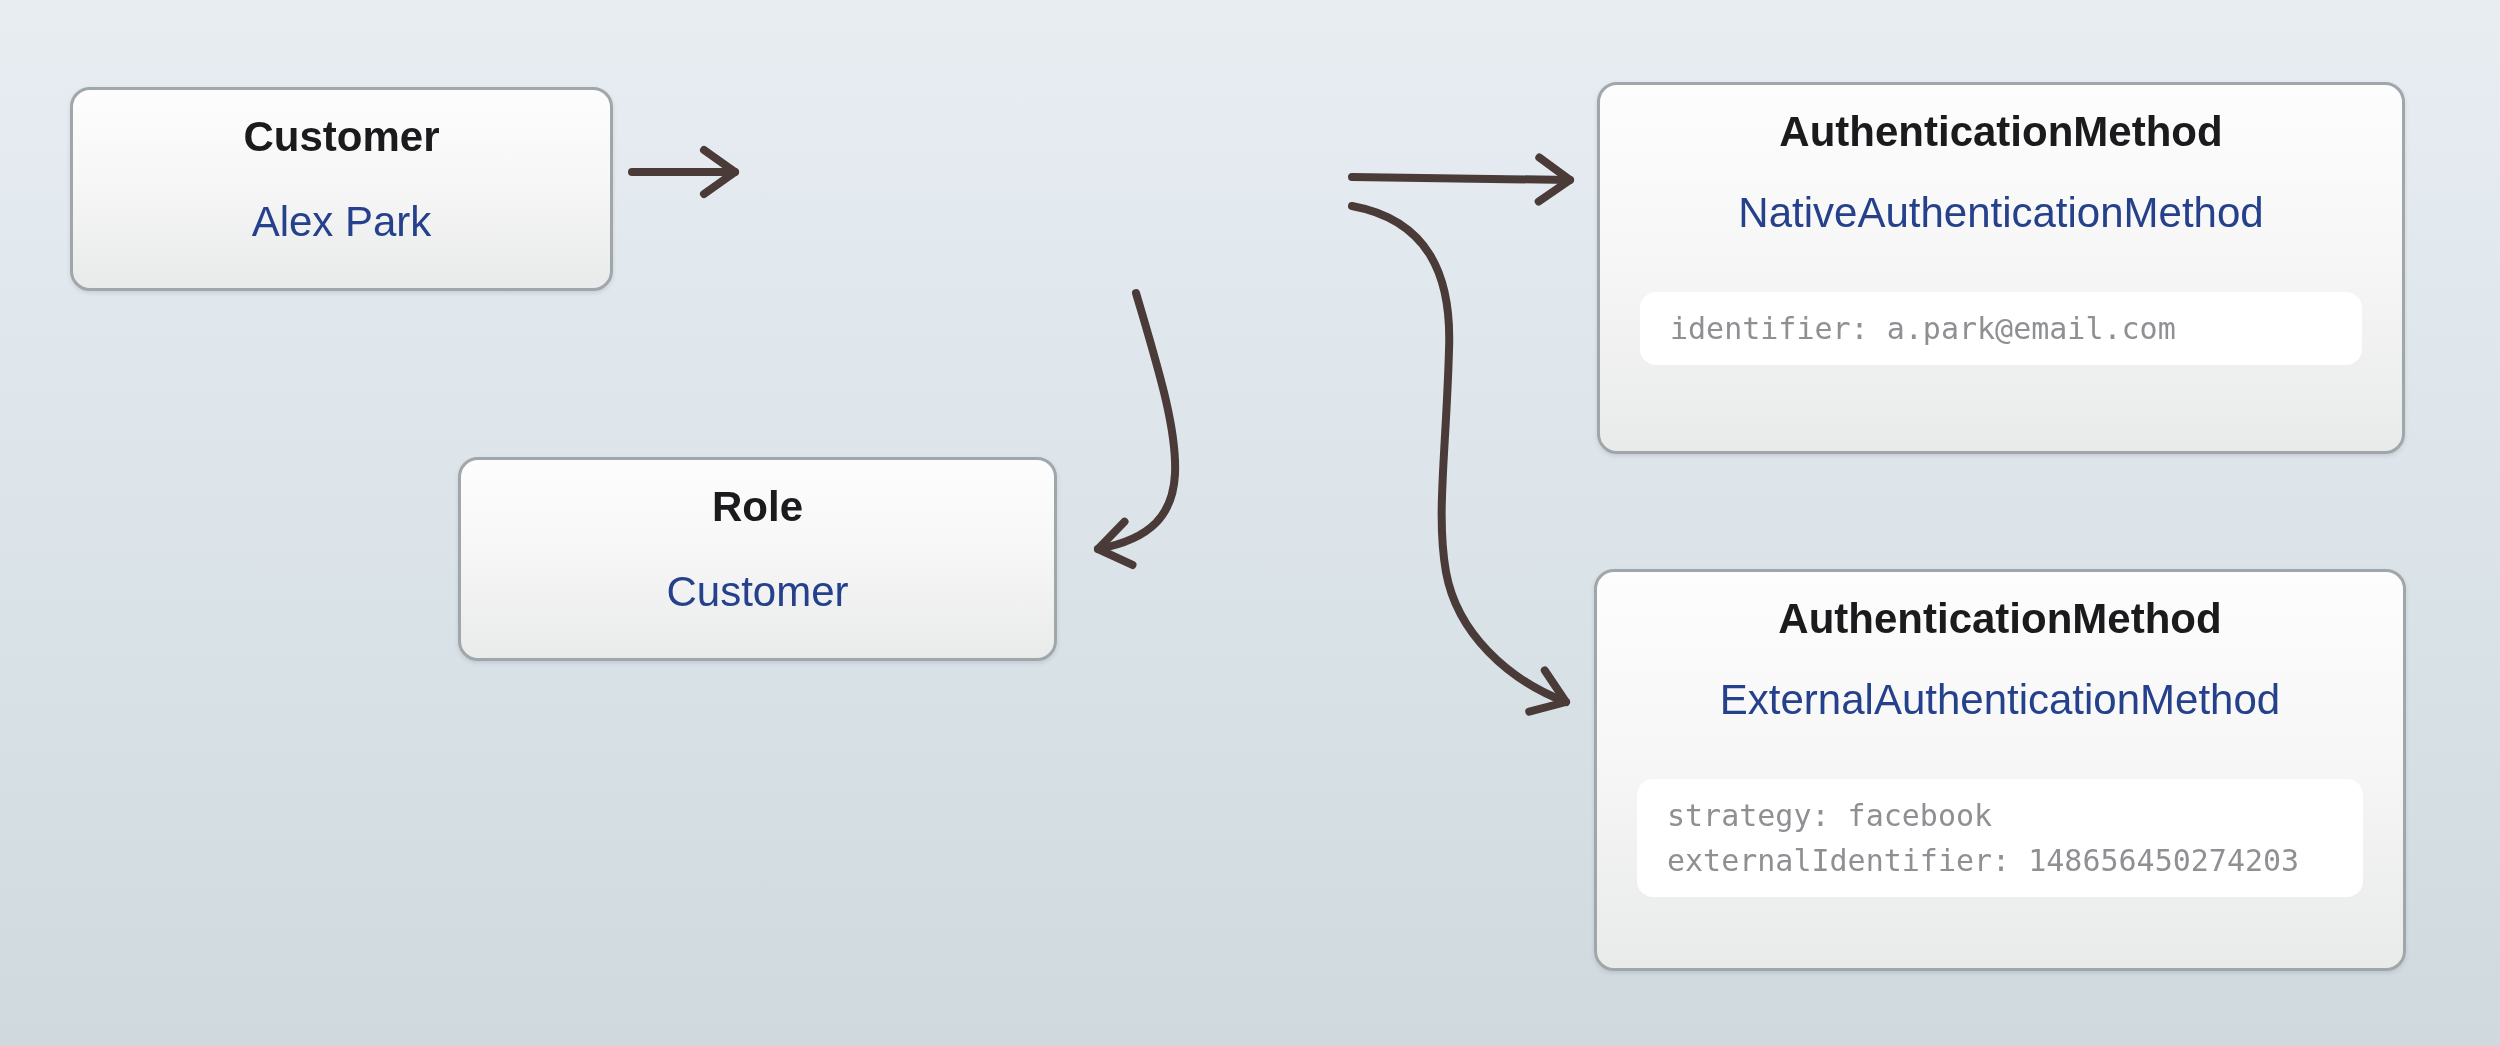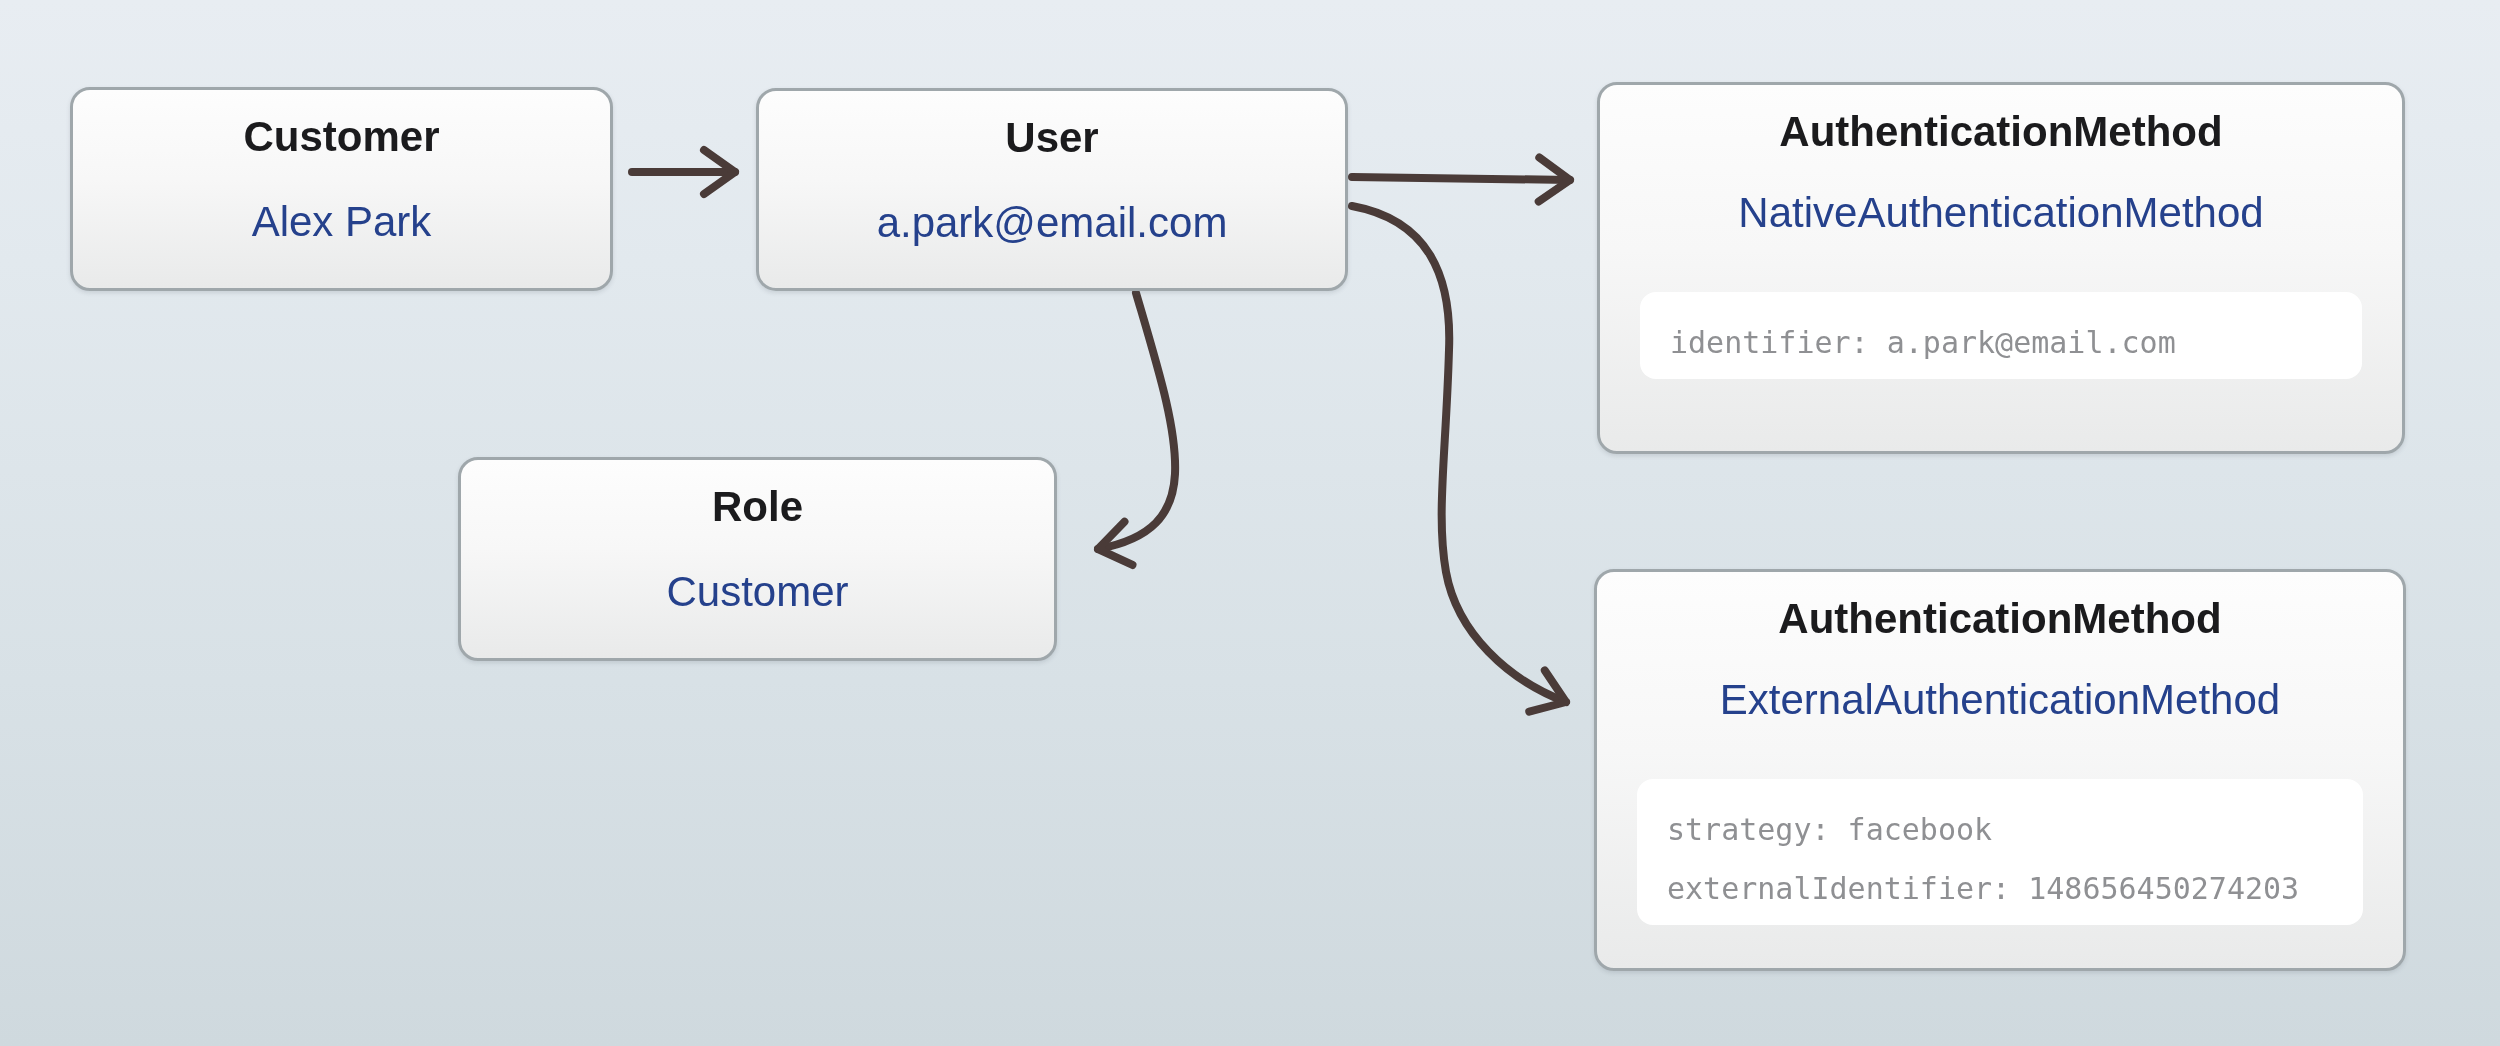--- a/index.html
+++ b/index.html
@@ -64,21 +64,20 @@
     background: #ffffff;
     border-radius: 16px;
     padding: 14px 30px;
   }
   .attr-line {
     font-family: "DejaVu Sans Mono", "Liberation Mono", monospace;
     font-size: 30px;
     line-height: 45px;
     color: #8f9093;
     white-space: nowrap;
-    margin-top: 14px;
   }
 </style>
 </head>
 <body>
 
 <div class="canvas">
 
   <svg class="edge-layer" width="2500" height="1046" viewBox="0 0 2500 1046" xmlns="http://www.w3.org/2000/svg">
     <defs>
       <marker id="arrowhead" markerUnits="userSpaceOnUse" markerWidth="90" markerHeight="70" refX="0" refY="0" orient="auto" overflow="visible">
@@ -89,24 +88,20 @@
     <path d="M 1352 177 L 1570 180" fill="none" stroke="#4a3b38" stroke-width="8" stroke-linecap="round" marker-end="url(#arrowhead)"></path>
     <path d="M 1352 206 C 1428 220 1452 275 1449 350 C 1446 455 1436 515 1446 572 C 1457 633 1508 680 1566 702" fill="none" stroke="#4a3b38" stroke-width="8" stroke-linecap="round" marker-end="url(#arrowhead)"></path>
     <path d="M 1136 293 C 1158 368 1177 428 1175 474 C 1173 514 1152 539 1098 549" fill="none" stroke="#4a3b38" stroke-width="8" stroke-linecap="round" marker-end="url(#arrowhead)"></path>
   </svg>
 
   <div class="node entity-customer">
     <div class="node-title">Customer</div>
     <div class="node-value">Alex Park</div>
   </div>
 
-  <div class="node entity-user">
-    <div class="node-title">User</div>
-    <div class="node-value">a.park@email.com</div>
-  </div>
 
   <div class="node entity-role">
     <div class="node-title">Role</div>
     <div class="node-value">Customer</div>
   </div>
 
   <div class="node auth-native">
     <div class="node-title">AuthenticationMethod</div>
     <div class="node-value">NativeAuthenticationMethod</div>
     <div class="attr-panel">

